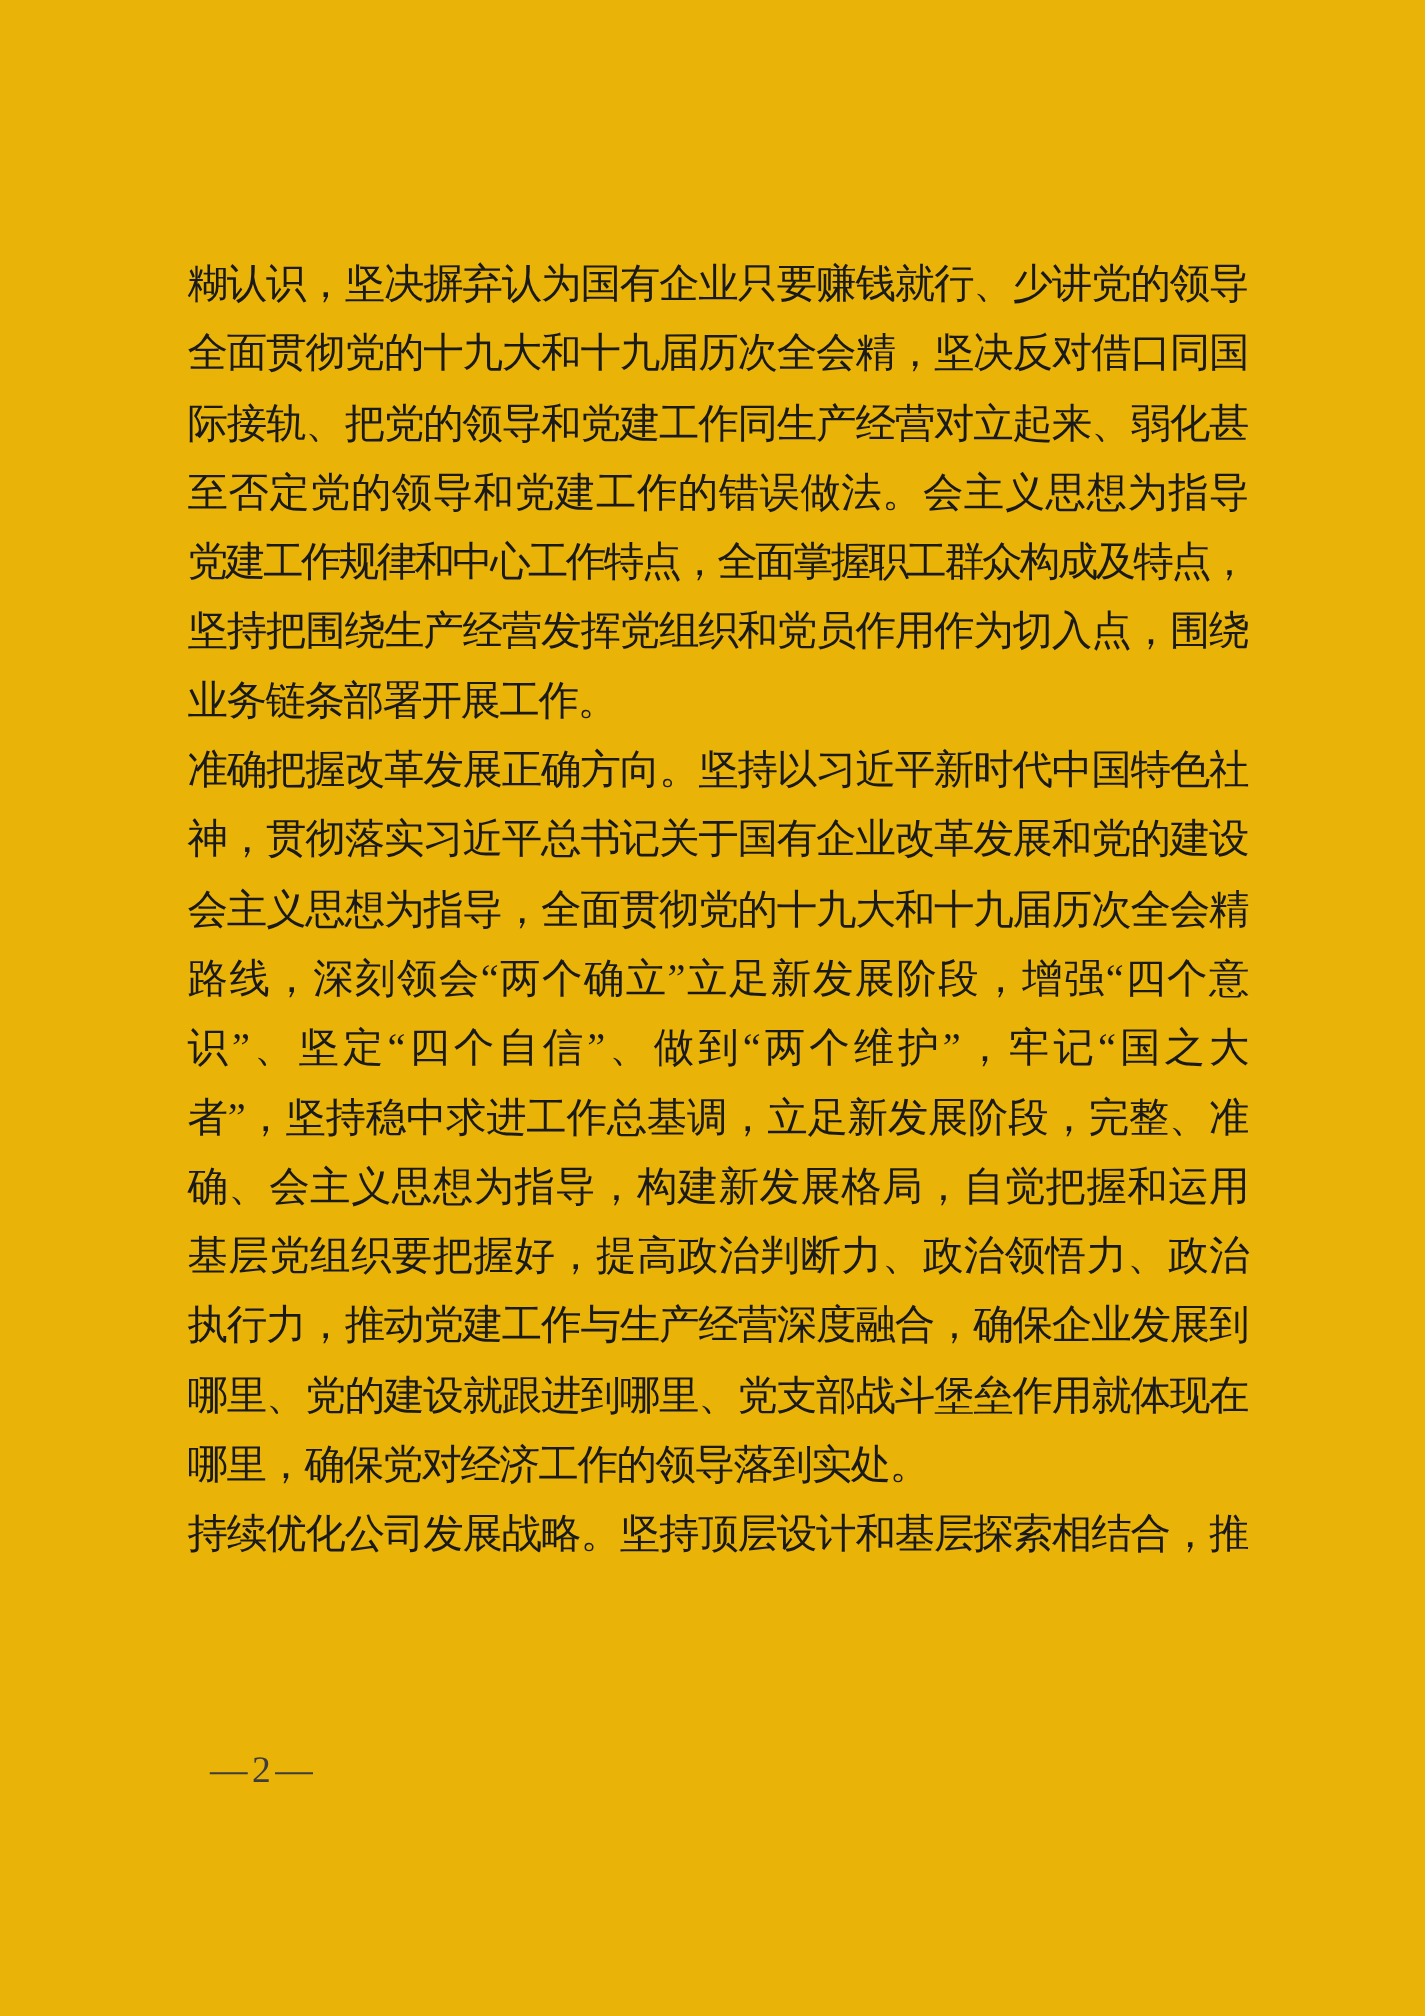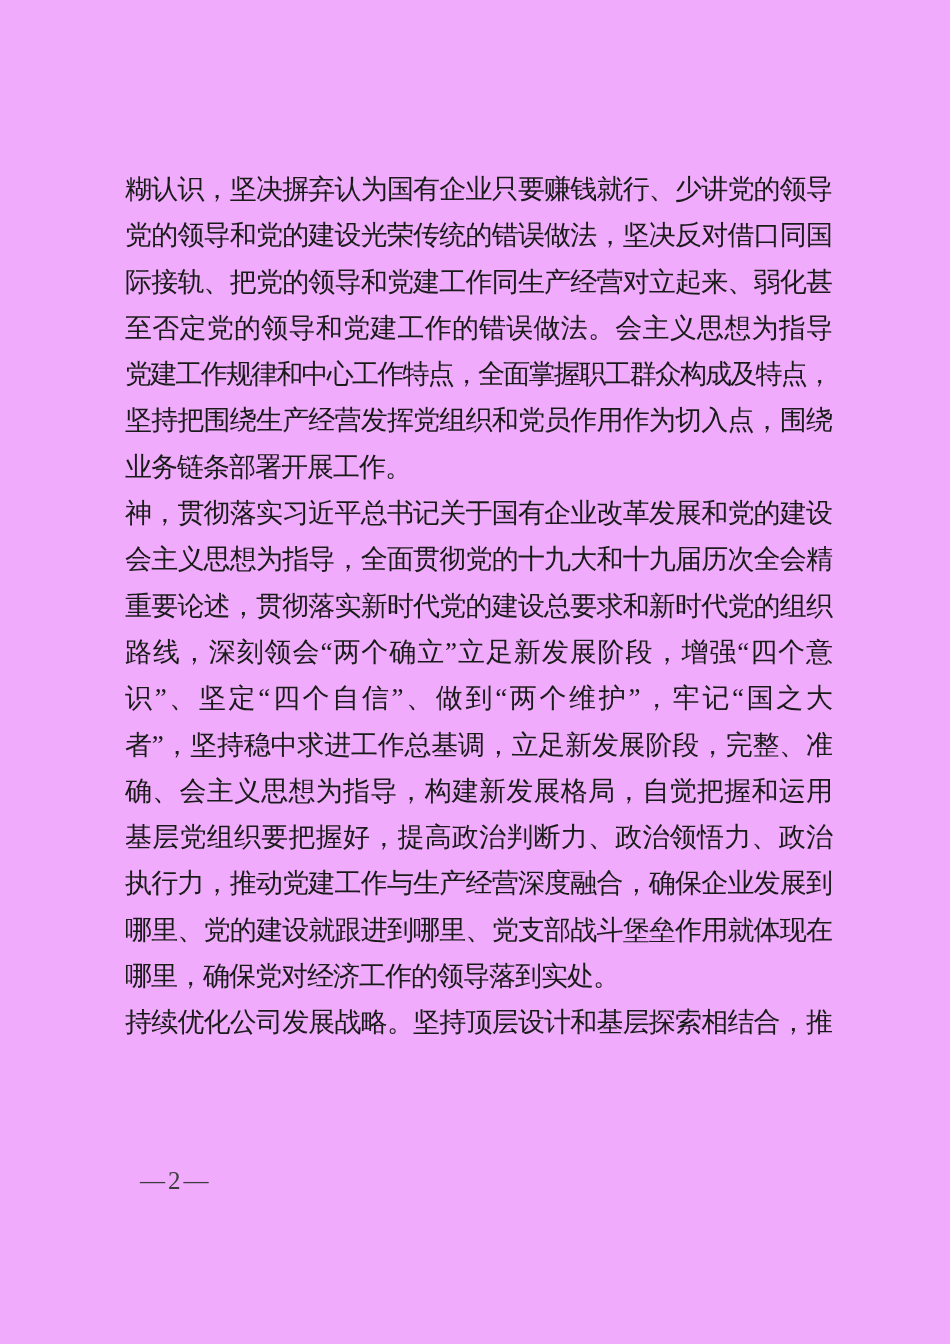--- a/index.html
+++ b/index.html
@@ -10,21 +10,21 @@
     width: 950px;
     height: 1344px;
     background: #ffffff;
     position: relative;
     font-family: "Liberation Serif", "DejaVu Serif", serif;
     overflow: hidden;
   }
   .document-page {
     position: absolute;
     inset: 0;
-    background: #f0abfc;
+    background: #eab308;
   }
   .textblock {
     position: absolute;
     left: 125px;
     top: 166px;
     width: 706px;
   }
   .line {
     font-size: 27px;
     line-height: 46.3px;
@@ -51,29 +51,29 @@
     color: #3d3d3d;
     letter-spacing: 3px;
   }
 </style>
 </head>
 <body>
 
 <div class="document-page">
   <div class="textblock">
     <div class="line">糊认识，坚决摒弃认为国有企业只要赚钱就行、少讲党的领导</div>
-    <div class="line">党的领导和党的建设光荣传统的错误做法，坚决反对借口同国</div>
+    <div class="line">全面贯彻党的十九大和十九届历次全会精，坚决反对借口同国</div>
     <div class="line">际接轨、把党的领导和党建工作同生产经营对立起来、弱化甚</div>
     <div class="line">至否定党的领导和党建工作的错误做法。会主义思想为指导</div>
     <div class="line">党建工作规律和中心工作特点，全面掌握职工群众构成及特点，</div>
     <div class="line">坚持把围绕生产经营发挥党组织和党员作用作为切入点，围绕</div>
     <div class="line para-end">业务链条部署开展工作。</div>
+    <div class="line">准确把握改革发展正确方向。坚持以习近平新时代中国特色社</div>
     <div class="line">神，贯彻落实习近平总书记关于国有企业改革发展和党的建设</div>
     <div class="line">会主义思想为指导，全面贯彻党的十九大和十九届历次全会精</div>
-    <div class="line">重要论述，贯彻落实新时代党的建设总要求和新时代党的组织</div>
     <div class="line">路线，深刻领会“两个确立”立足新发展阶段，增强“四个意</div>
     <div class="line">识”、坚定“四个自信”、做到“两个维护”，牢记“国之大</div>
     <div class="line">者”，坚持稳中求进工作总基调，立足新发展阶段，完整、准</div>
     <div class="line">确、会主义思想为指导，构建新发展格局，自觉把握和运用</div>
     <div class="line">基层党组织要把握好，提高政治判断力、政治领悟力、政治</div>
     <div class="line">执行力，推动党建工作与生产经营深度融合，确保企业发展到</div>
     <div class="line">哪里、党的建设就跟进到哪里、党支部战斗堡垒作用就体现在</div>
     <div class="line para-end">哪里，确保党对经济工作的领导落到实处。</div>
     <div class="line">持续优化公司发展战略。坚持顶层设计和基层探索相结合，推</div>
   </div>

